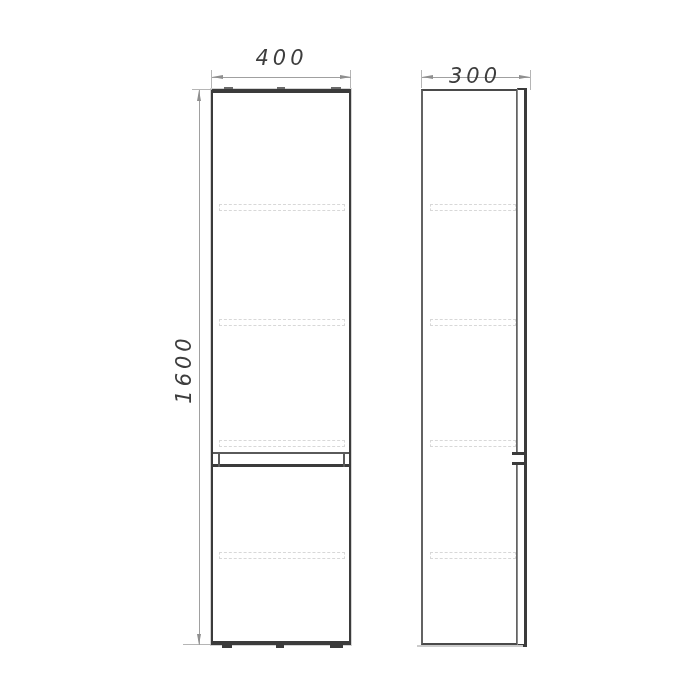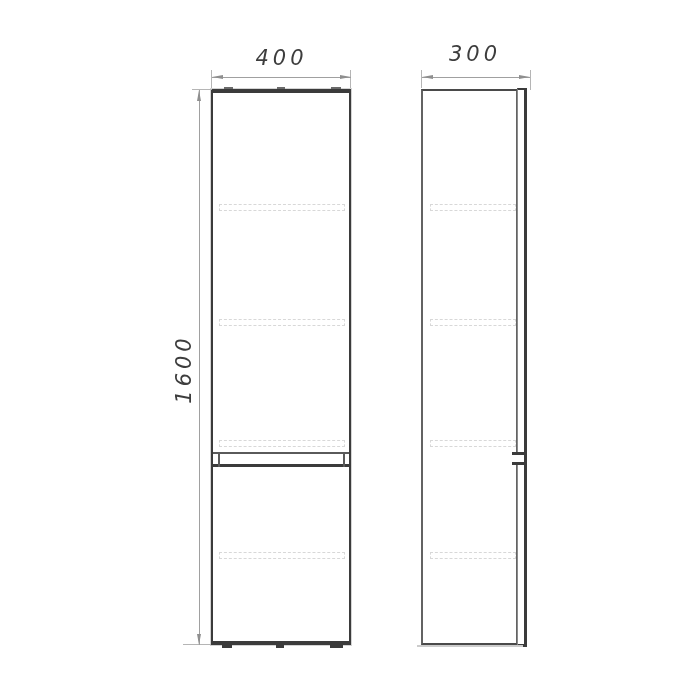--- a/index.html
+++ b/index.html
@@ -51,21 +51,21 @@
   .ar-left {border-top:2px solid transparent;border-bottom:2px solid transparent;border-right:11px solid #8f8f8f;}
   .ar-right{border-top:2px solid transparent;border-bottom:2px solid transparent;border-left:11px solid #8f8f8f;}
   .ar-up   {border-left:2px solid transparent;border-right:2px solid transparent;border-bottom:11px solid #8f8f8f;}
   .ar-down {border-left:2px solid transparent;border-right:2px solid transparent;border-top:11px solid #8f8f8f;}
 
   .dim-text{
     color:#3d3d3d;font-size:21px;font-style:italic;letter-spacing:4px;
     text-align:center;line-height:24px;white-space:nowrap;
   }
   .w-label{left:212px;top:46px;width:139px;}
-  .d-label{left:420px;top:42px;width:110px;}
+  .d-label{left:420px;top:64px;width:110px;}
   .h-label{left:129px;top:357px;width:110px;height:24px;transform:rotate(-90deg);}
 </style>
 </head>
 <body>
 
 <div class="stage">
 
   <div>
     <div class="abs front-outline"></div>
 

